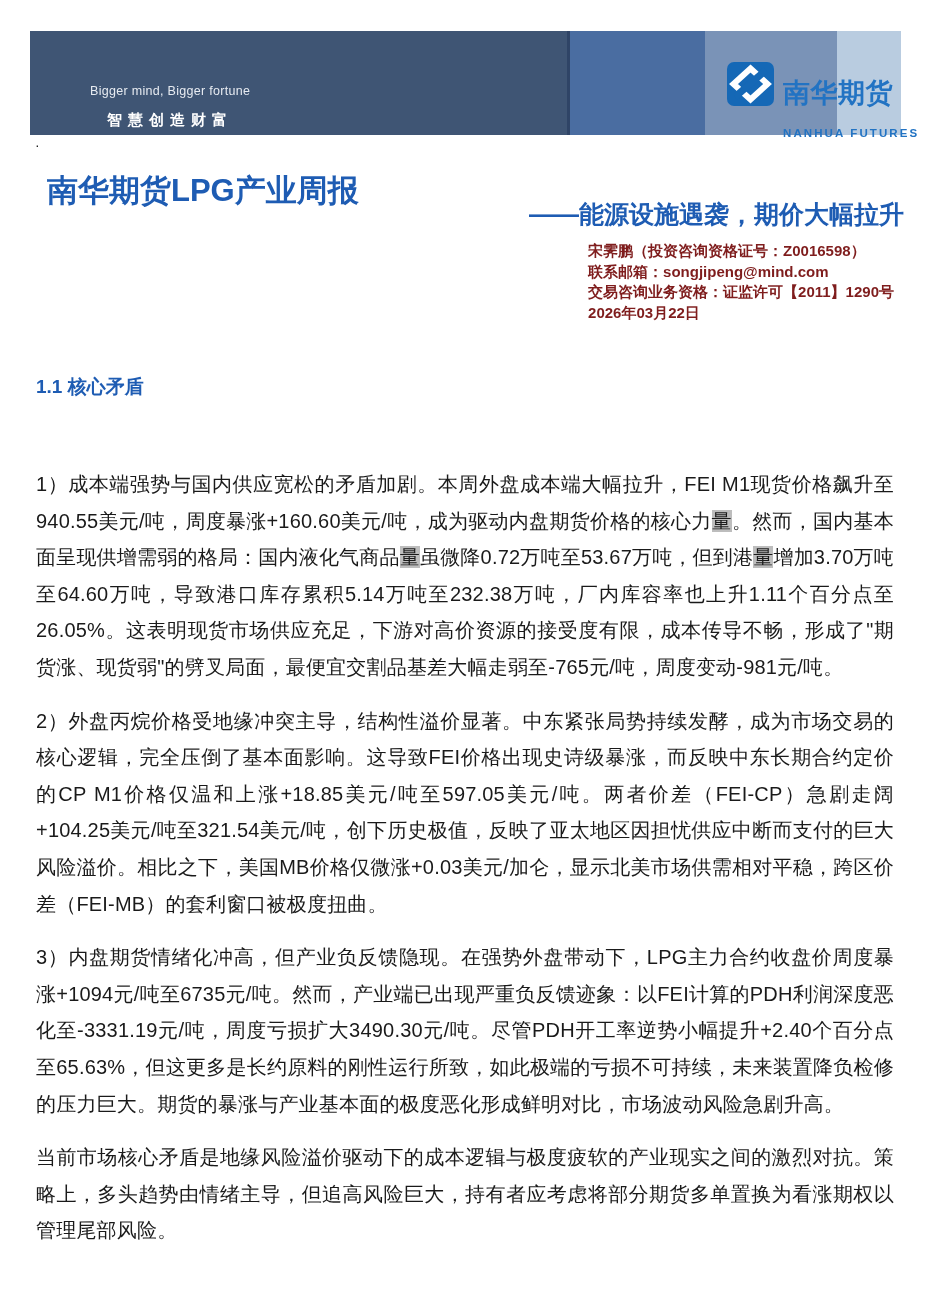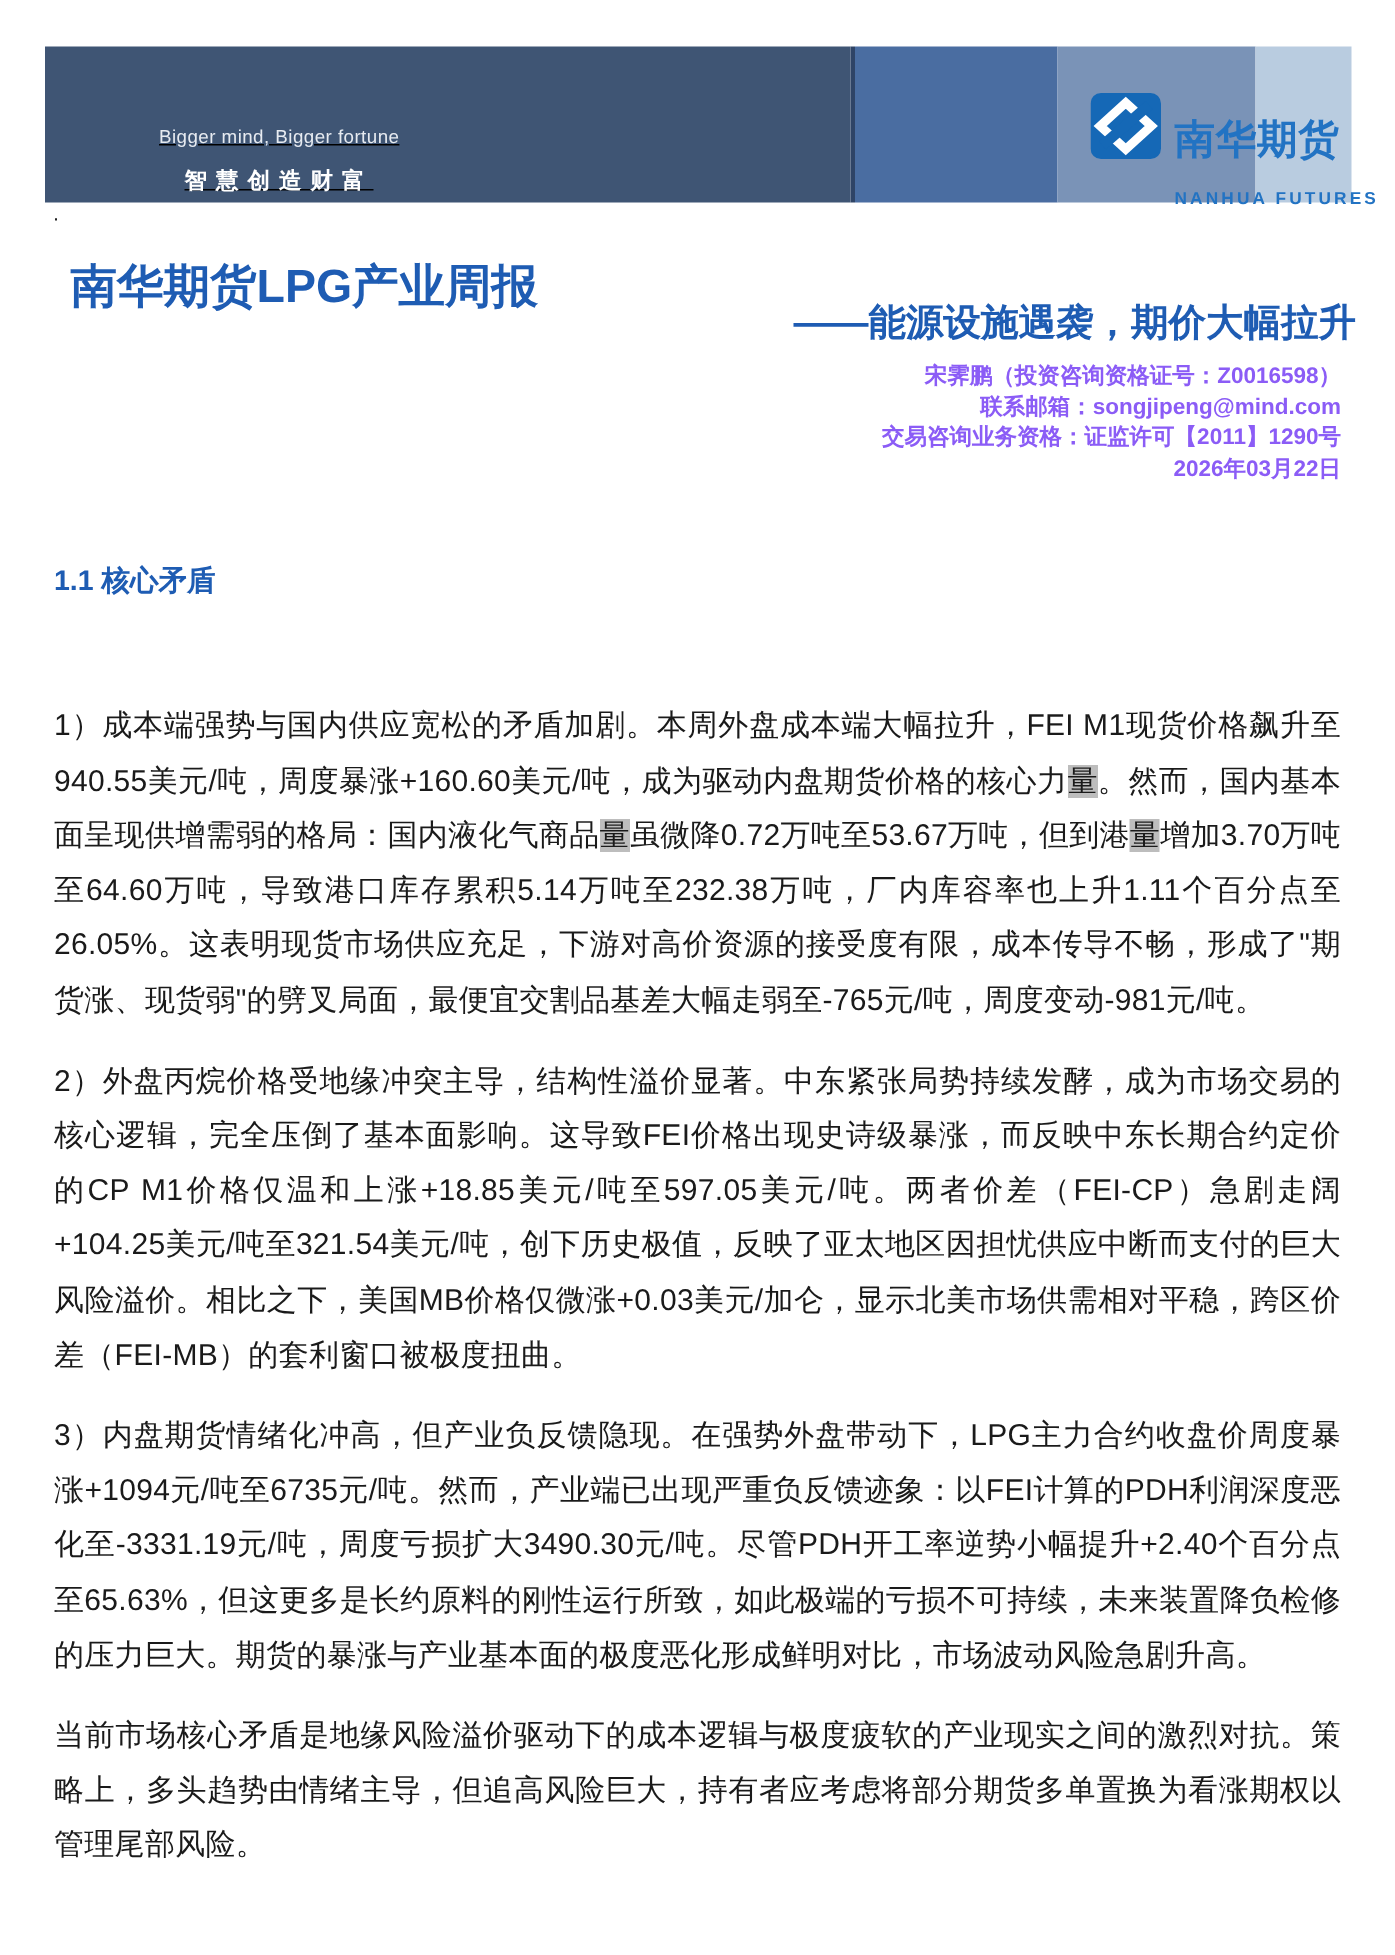--- a/index.html
+++ b/index.html
@@ -21,21 +21,21 @@
     width: 871px; height: 104px;
     display: flex;
   }
   .band { height: 100%; }
   .band-dark    { width: 537px; background: var(--band-dark); position: relative; }
   .band-divider { width: 3px;   background: var(--band-divider); }
   .band-medium  { width: 135px; background: var(--band-medium); }
   .band-gray    { width: 132px; background: var(--band-gray-blue); }
   .band-light   { width: 64px;  background: var(--band-light); }
 
-  .slogan { position: absolute; left: 76px; top: 53px; text-decoration: underline; }
+  .slogan { position: absolute; left: 60px; top: 53px; }
   .slogan-en {
     font-size: 12.5px;
     color: #e7ebf1;
     letter-spacing: 0.3px;
   }
   .slogan-cn {
     margin-top: 13px;
     padding-left: 17px;
     font-size: 15px;
     font-weight: bold;
@@ -93,24 +93,24 @@
     right: 26px; top: 198px;
     font-size: 25px;
     font-weight: bold;
     color: var(--accent-blue);
     white-space: nowrap;
   }
 
   .author-block {
     position: absolute;
     right: 36px; top: 241px;
-    text-align: right;
+    text-align: left;
     font-size: 15px;
     font-weight: bold;
-    color: #8b5cf6;
+    color: #7f1d1d;
     line-height: 20.5px;
     white-space: nowrap;
   }
 
   .chapter {
     position: absolute;
     left: 36px; top: 329px;
     margin: 0;
     font-size: 24px;
     font-weight: bold;

